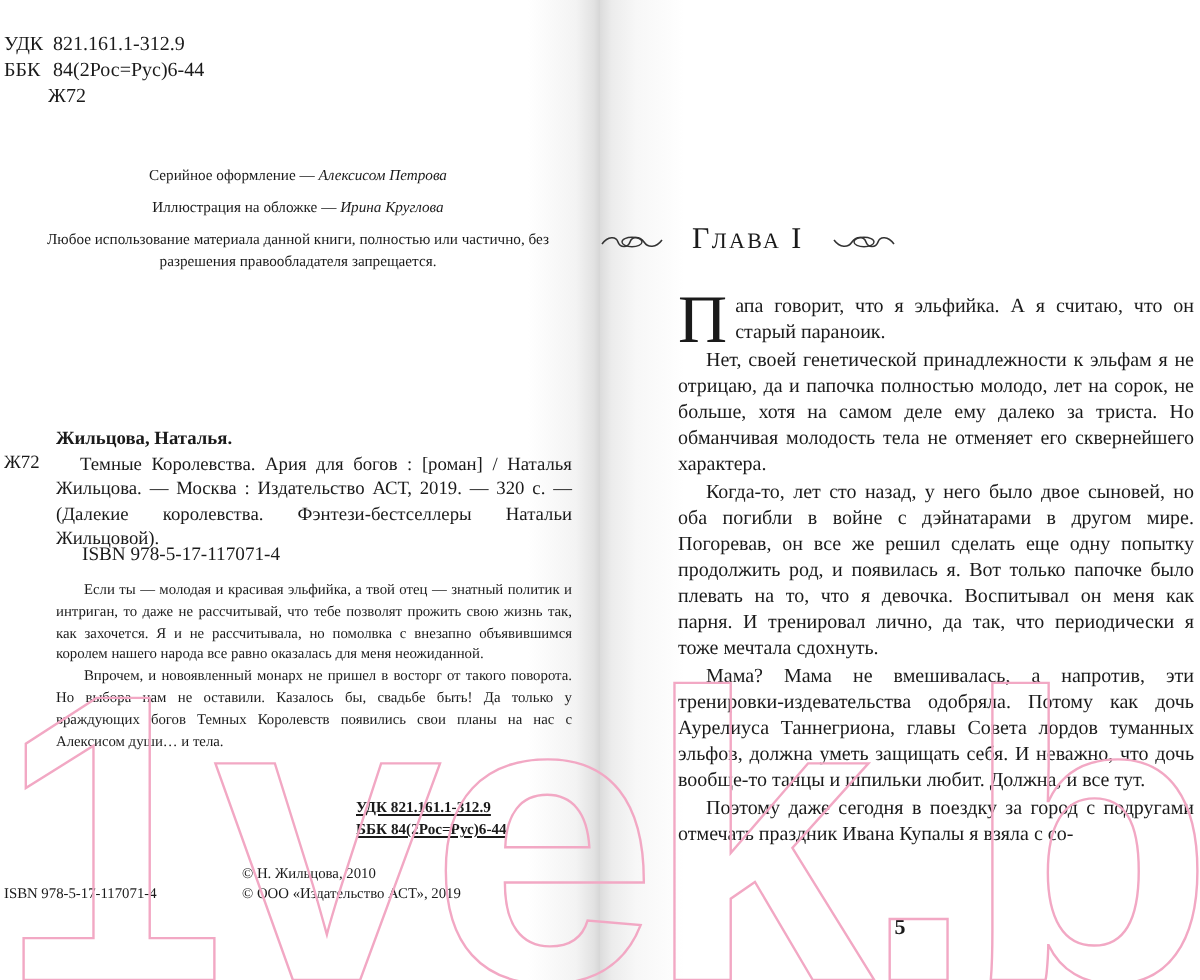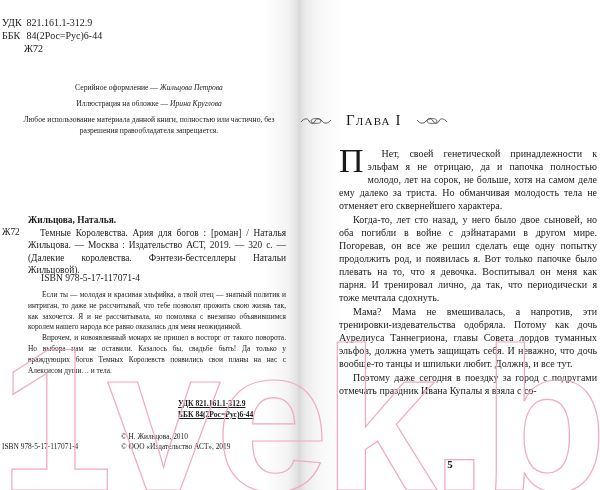--- a/index.html
+++ b/index.html
@@ -59,21 +59,21 @@
     <div class="codes">
       <div class="row"><span class="k">УДК</span>&nbsp;<span>821.161.1-312.9</span></div>
       <div class="row"><span class="k">ББК</span>&nbsp;<span>84(2Рос=Рус)6-44</span></div>
       <div class="row indent">
           <span>Ж72</span>
         </div>
     </div>
 
     <div class="credits c1">
       <span>Серийное оформление —</span>
-      <i>Жильцова Петрова</i>
+      <i>Алексисом Петрова</i>
     </div>
     <div class="credits c2">
       <span>Иллюстрация на обложке —</span>
       <i>Ирина Круглова</i>
     </div>
     <div class="rights">Любое использование материала данной книги, полностью или частично, без разрешения правообладателя запрещается.</div>
 
     <div class="bib-code">Ж72</div>
     <div class="bib">
       <div class="author">Жильцова, Наталья.</div>
@@ -105,21 +105,21 @@
         <ellipse cx="16" cy="5" rx="5" ry="2.4" fill="none" stroke="#333" stroke-width="0.7"></ellipse>
       </svg>
       <span class="chapter-title">Глава I</span>
       <svg class="ornament" viewBox="0 0 32 10">
         <path d="M1 4 C4 8,8 8,10 5 C12 2,16 2,17 5 C18 8,22 8,23 5 C24 2,28 2,31 6" fill="none" stroke="#333" stroke-width="0.8"></path>
         <ellipse cx="16" cy="5" rx="5" ry="2.4" fill="none" stroke="#333" stroke-width="0.7"></ellipse>
       </svg>
     </div>
 
     <div class="body">
-      <p class="first"><span class="dropcap">П</span></p>
+      <p class="first"><span class="dropcap">П</span><span>апа говорит, что я эльфийка. А я считаю, что он старый параноик.</span></p>
       <p>Нет, своей генетической принадлежности к эльфам я не отрицаю, да и папочка полностью молодо, лет на сорок, не больше, хотя на самом деле ему далеко за триста. Но обманчивая молодость тела не отменяет его сквернейшего характера.</p>
       <p>Когда-то, лет сто назад, у него было двое сыновей, но оба погибли в войне с дэйнатарами в другом мире. Погоревав, он все же решил сделать еще одну попытку продолжить род, и появилась я. Вот только папочке было плевать на то, что я девочка. Воспитывал он меня как парня. И тренировал лично, да так, что периодически я тоже мечтала сдохнуть.</p>
       <p>Мама? Мама не вмешивалась, а напротив, эти тренировки-издевательства одобряла. Потому как дочь Аурелиуса Таннегриона, главы Совета лордов туманных эльфов, должна уметь защищать себя. И неважно, что дочь вообще-то танцы и шпильки любит. Должна, и все тут.</p>
       <p>Поэтому даже сегодня в поездку за город с подругами отмечать праздник Ивана Купалы я взяла с со-</p>
     </div>
 
     <div class="page-num">5</div>
   </div>
 
   <svg class="watermark" viewBox="0 0 600 160">

